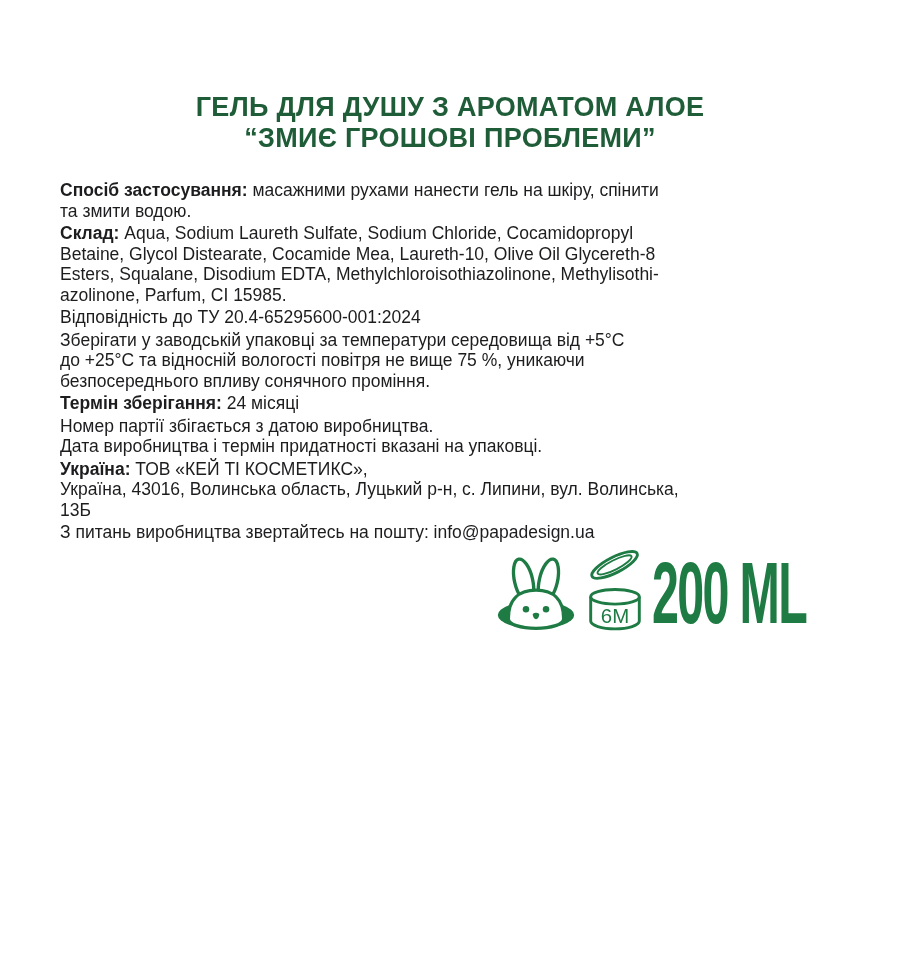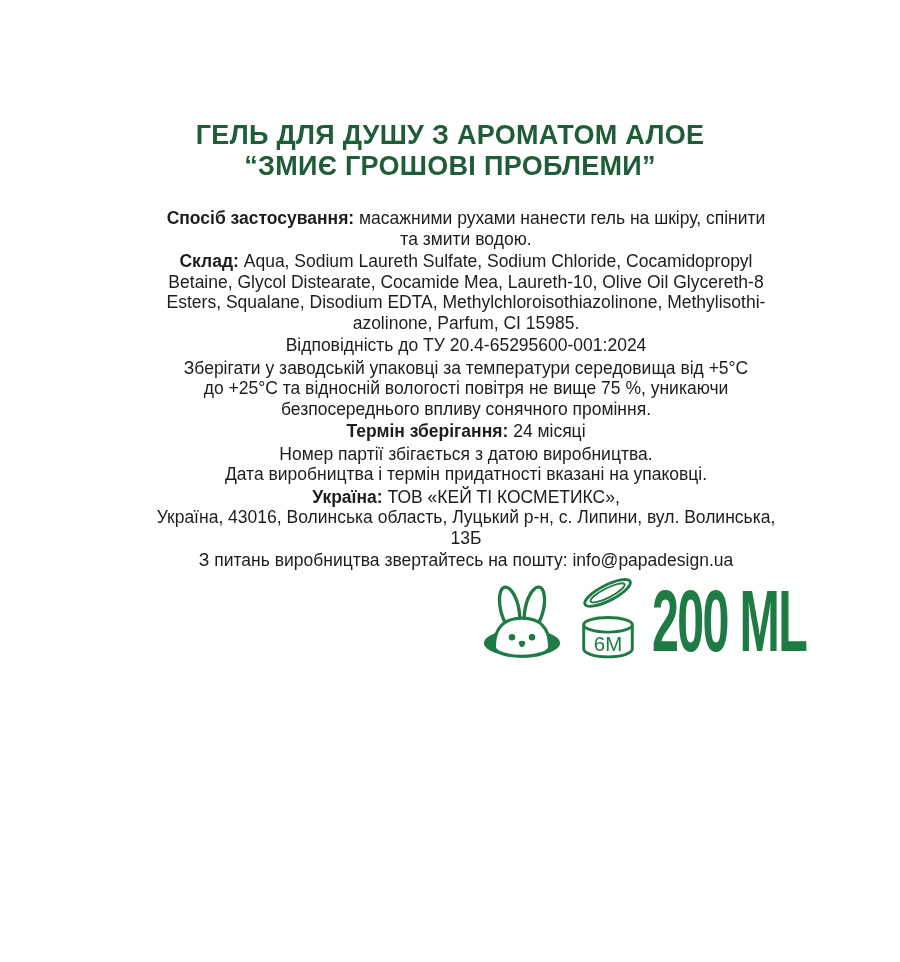--- a/index.html
+++ b/index.html
@@ -10,45 +10,44 @@
   }
   html,body{margin:0;padding:0;}
   body{
     width:900px;height:962px;background:var(--page-bg);
     font-family:"Liberation Sans", sans-serif;
     color:var(--body-text);
     overflow:hidden;
   }
   .sheet{position:relative;width:900px;height:962px;background:var(--page-bg);}
   .title{
-    padding-top:120px;
+    padding-top:92px;
     text-align:center;
     color:var(--title-green);
     font-weight:bold;
     font-size:27px;
     line-height:31px;
     letter-spacing:0.3px;
   }
   .textblock{
     width:724px;
-    margin:26px 0 0 104px;
+    margin:26px 0 0 60px;
     font-size:17.5px;
     line-height:20.5px;
-    text-align:center;
   }
   p.section{margin:0 0 2px 0;}
   .b{font-weight:bold;}
   .lines{white-space:pre-line;}
   .badges{
     width:724px;
     margin:2px 0 0 88px;
     display:flex;
     align-items:flex-end;
     justify-content:flex-end;
-    gap:9px;
+    gap:2px;
   }
   .badge-icon{color:var(--accent-green);display:block;}
   .bunny{margin-bottom:3px;}
   .volume{
     font-weight:bold;
     font-size:88px;
     line-height:72px;
     letter-spacing:-3px;
     white-space:nowrap;
     width:160px;

